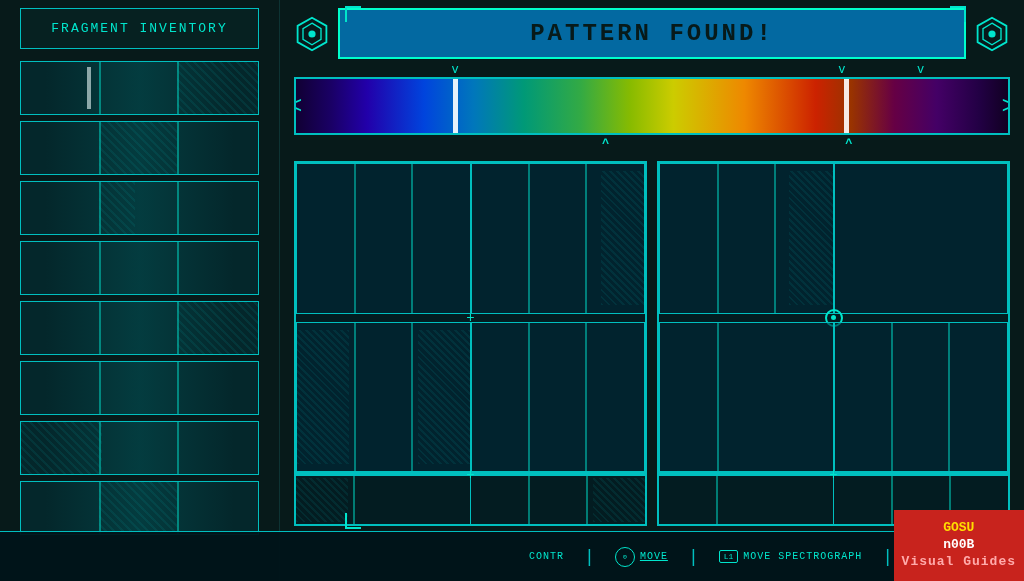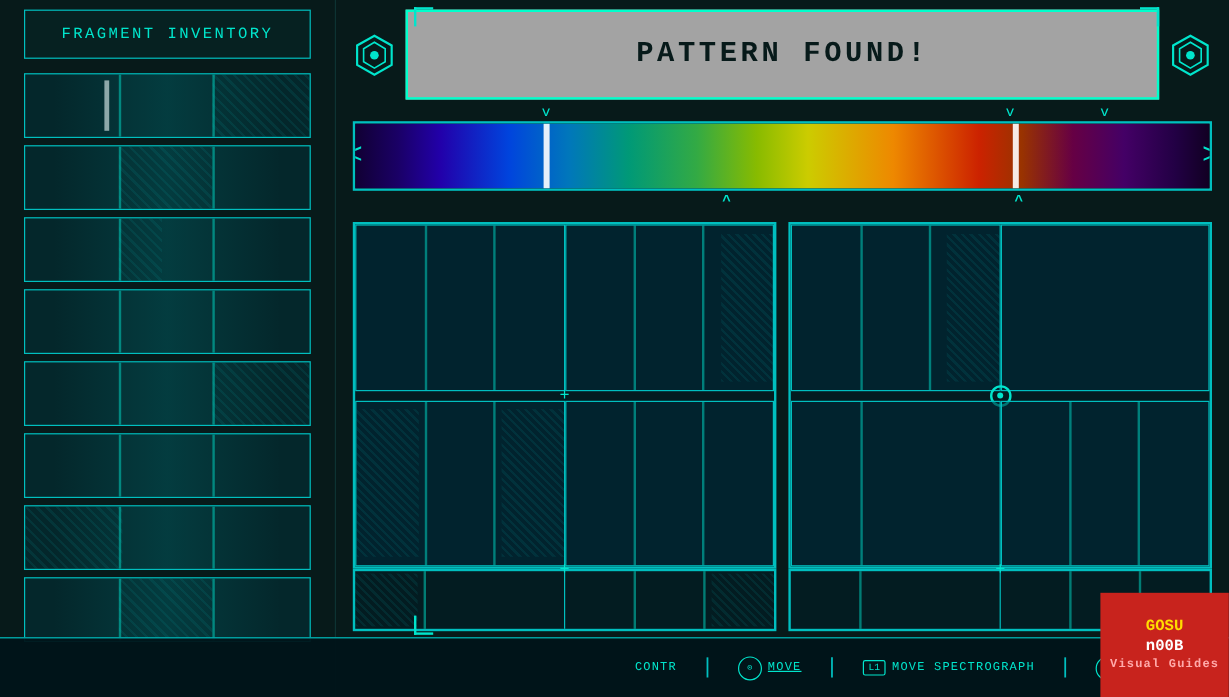--- a/index.html
+++ b/index.html
@@ -185,21 +185,21 @@
   <div style="flex:1;position:relative;display:flex;flex-direction:column;padding:8px 14px 55px 14px;">
 
     <div style="display:flex;align-items:center;gap:8px;margin-bottom:4px;">
 
       <svg width="36" height="36" viewBox="0 0 40 40">
         <polygon points="20,2 36,11 36,29 20,38 4,29 4,11" fill="none" stroke="#00e5cc" stroke-width="2"></polygon>
         <polygon points="20,8 30,14 30,26 20,32 10,26 10,14" fill="none" stroke="#00e5cc" stroke-width="1.5"></polygon>
         <circle cx="20" cy="20" r="4" fill="#00e5cc"></circle>
       </svg>
 
-      <div style="flex:1;background:#a3a3a3;color:#071a1a;text-align:center;font-size:24px;font-weight:bold;letter-spacing:3px;padding:22px;border:2px solid #00ffcc;">
+      <div style="flex:1;background:#0369a1;color:#071a1a;text-align:center;font-size:24px;font-weight:bold;letter-spacing:3px;padding:10px;border:2px solid #00ffcc;">
         <span>PATTERN FOUND!</span>
       </div>
 
       <svg width="36" height="36" viewBox="0 0 40 40">
         <polygon points="20,2 36,11 36,29 20,38 4,29 4,11" fill="none" stroke="#00e5cc" stroke-width="2"></polygon>
         <polygon points="20,8 30,14 30,26 20,32 10,26 10,14" fill="none" stroke="#00e5cc" stroke-width="1.5"></polygon>
         <circle cx="20" cy="20" r="4" fill="#00e5cc"></circle>
       </svg>
     </div>
 
@@ -340,23 +340,23 @@
     <span style="color:#00bfbf;font-size:18px;">|</span>
 
     <div style="display:flex;align-items:center;gap:5px;">
       <div style="border:1px solid #00e5cc;border-radius:50%;width:20px;height:20px;display:flex;align-items:center;justify-content:center;font-size:9px;color:#00e5cc;">✕</div>
       <span style="font-size:10px;color:#00e5cc;letter-spacing:1px;">PLACE</span>
     </div>
 
     <span style="color:#00bfbf;font-size:18px;">|</span>
   </div>
 
-  <div style="position:absolute;bottom:0;right:0;background:#c8231d;padding:20px 8px;font-weight:bold;font-size:13px;line-height:1.3;text-align:center;z-index:100;">
+  <div style="position:absolute;bottom:0;right:0;background:#c8231d;padding:10px 8px;font-weight:bold;font-size:13px;line-height:1.3;text-align:center;z-index:100;">
     <div>
       <span style="color:#ffdd00;">GOSU</span>
     </div>
     <div>
       <span style="color:white;">n00B</span>
     </div>
-    <div style="font-size:10px;color:#ffaaaa;letter-spacing:1px;">Visual Guides</div>
+    <div style="font-size:13px;color:#ffaaaa;letter-spacing:1px;">Visual Guides</div>
   </div>
 
 </div>
 
 </body></html>

